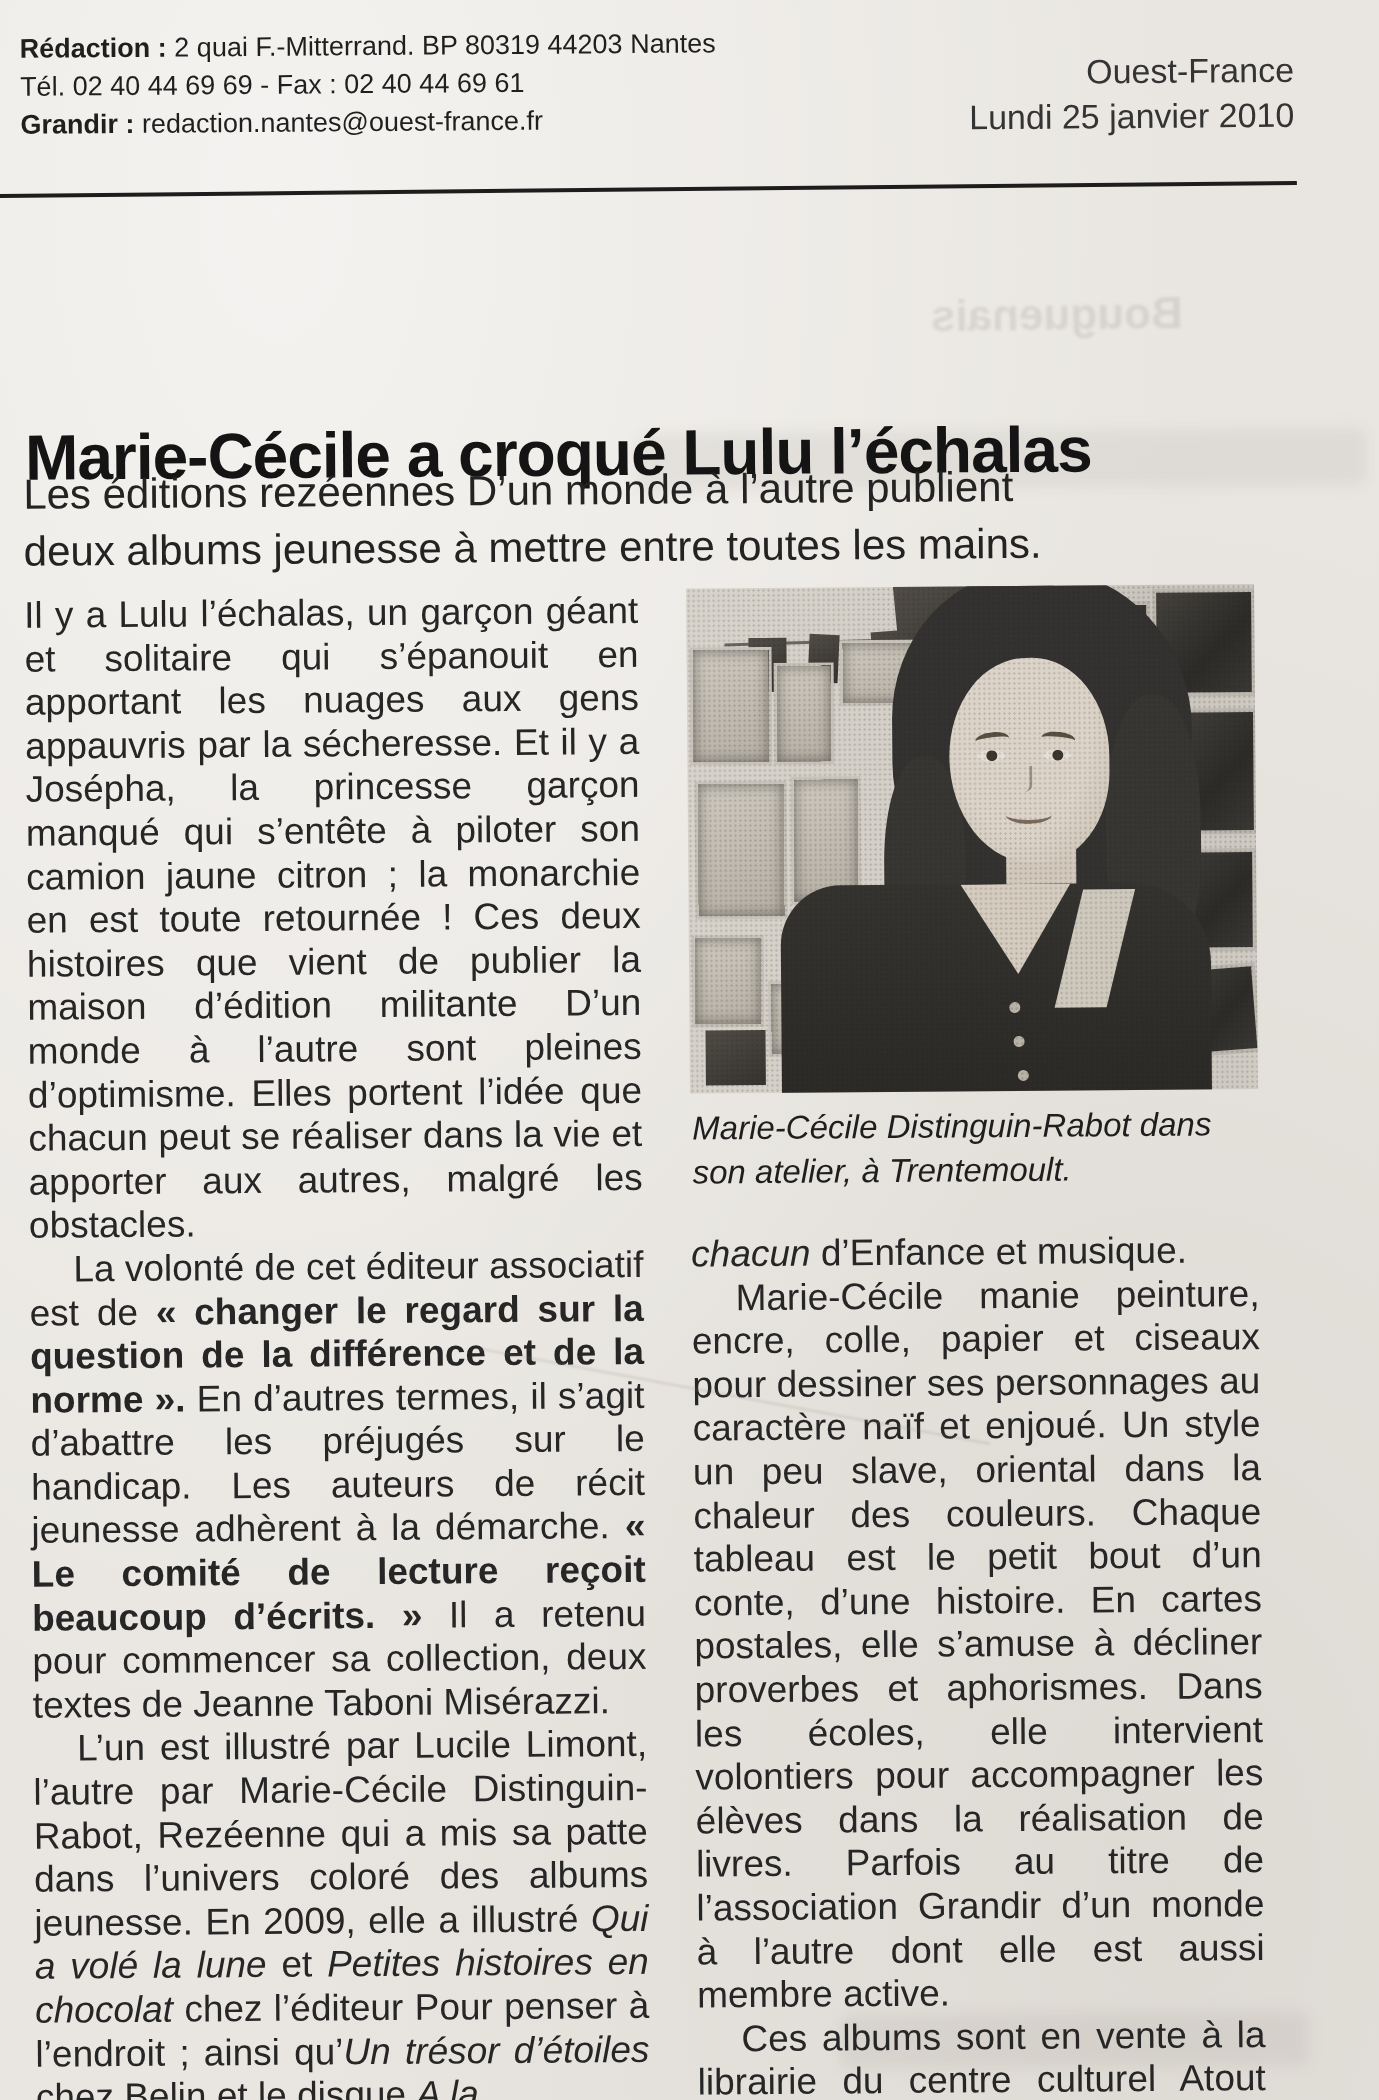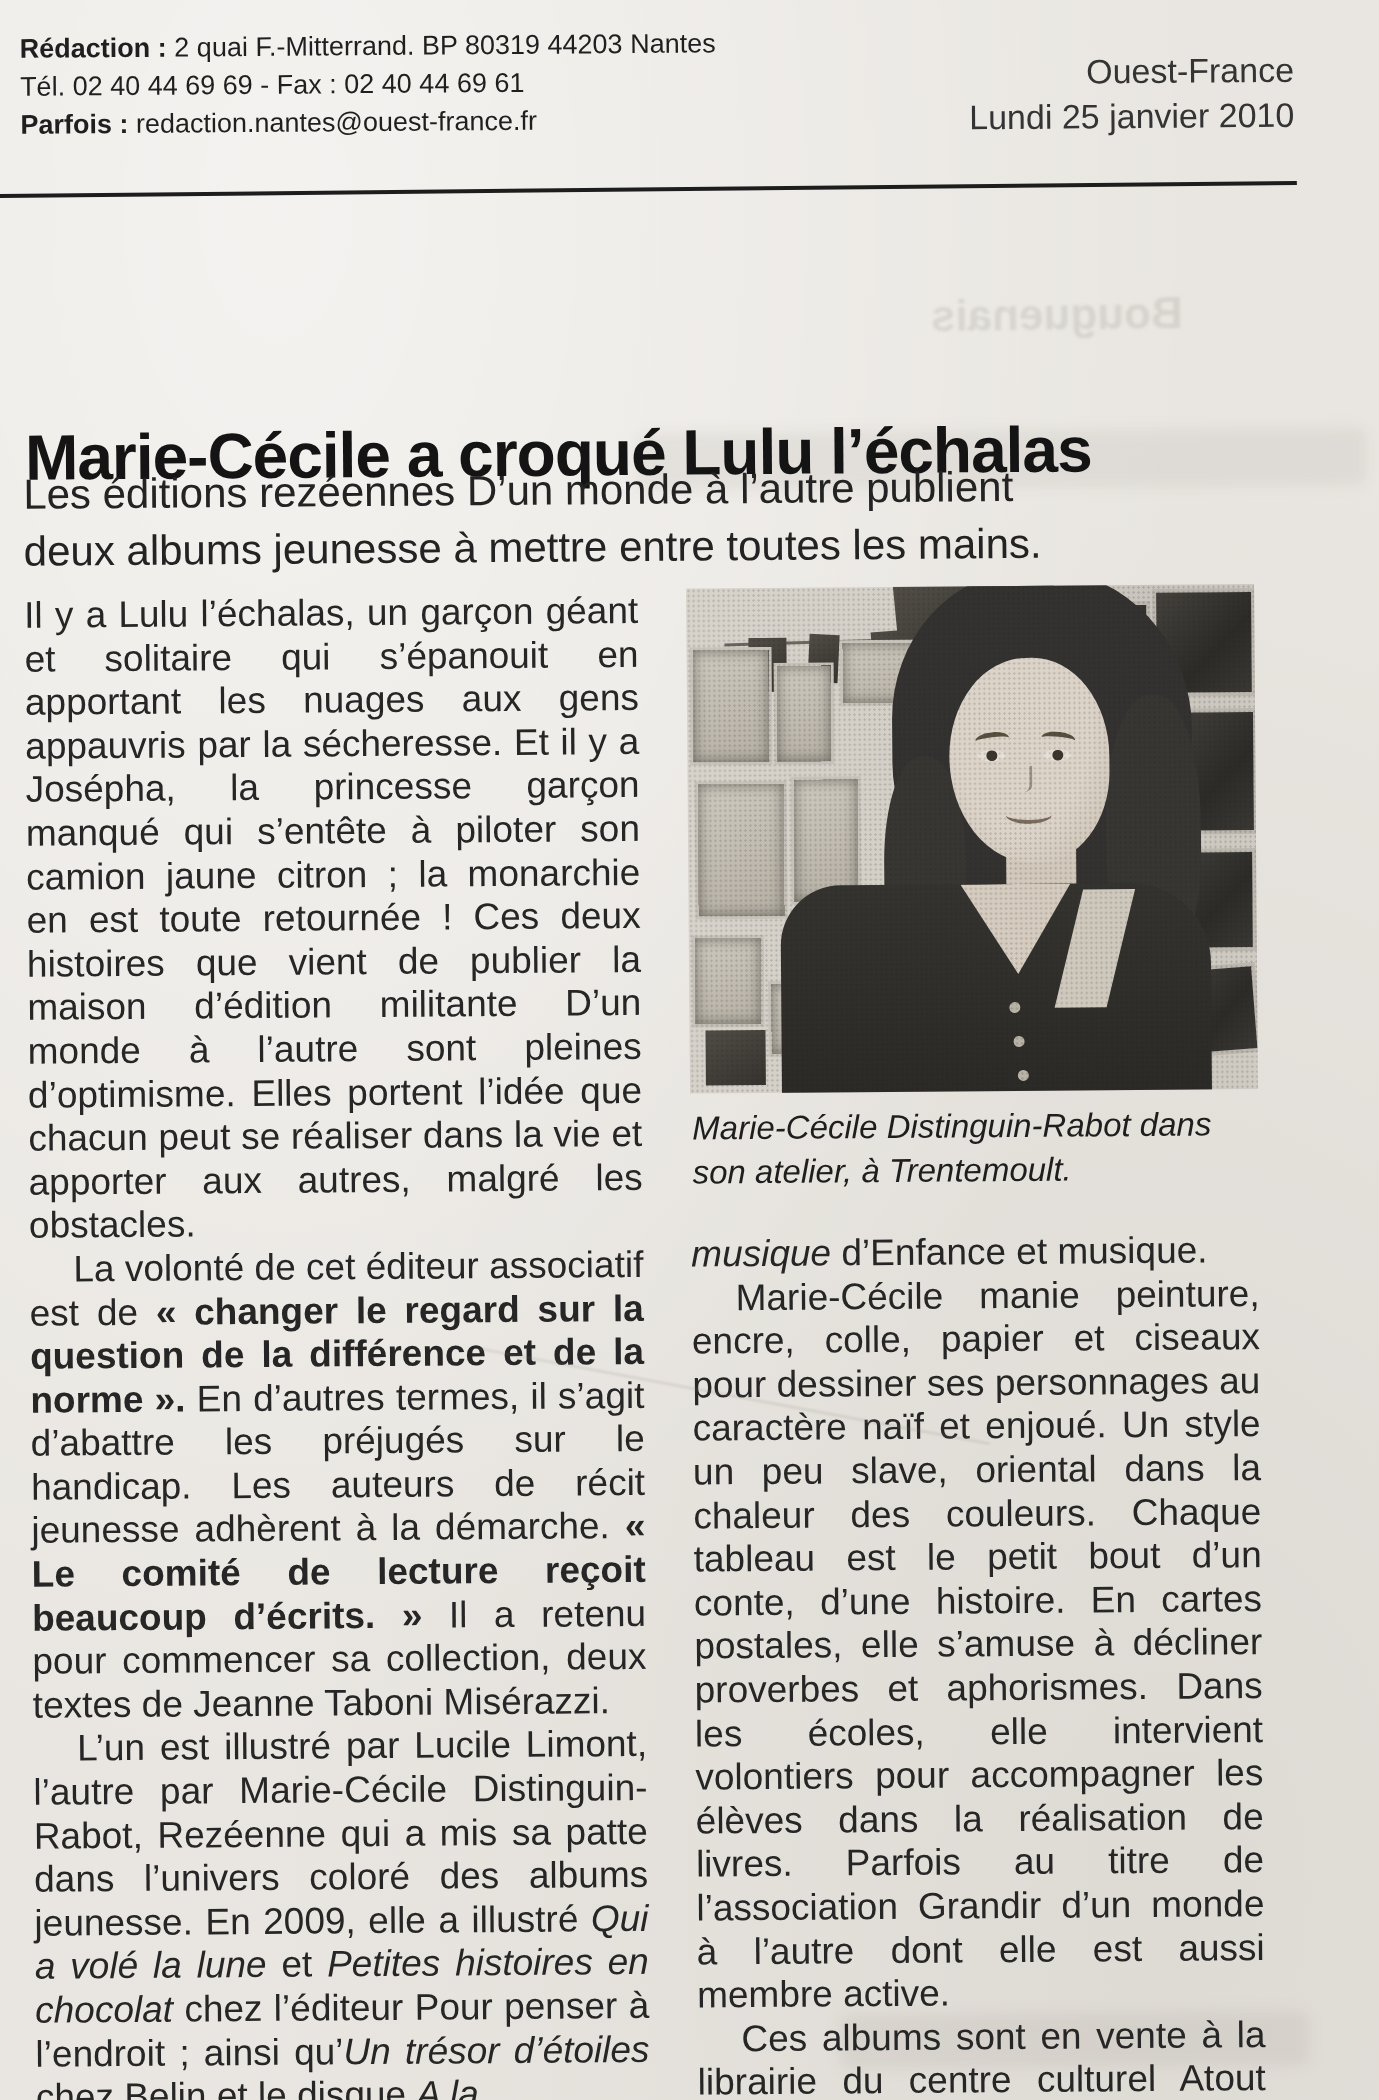--- a/index.html
+++ b/index.html
@@ -75,21 +75,21 @@
           background:rgba(135,125,110,0.22);transform:rotate(11deg);filter:blur(1px);}
 </style>
 </head>
 <body>
 
 <div class="tilt">
 
   <div class="hdr-left">
     <div><span class="lbl">Rédaction :</span><span> 2 quai F.-Mitterrand. BP 80319 44203 Nantes</span></div>
     <div>Tél. 02 40 44 69 69 - Fax : 02 40 44 69 61</div>
-    <div><span class="lbl">Parfois :</span><span> redaction.nantes@ouest-france.fr</span></div>
+    <div><span class="lbl">Grandir :</span><span> redaction.nantes@ouest-france.fr</span></div>
   </div>
 
   <div class="hdr-right">
     <div>Ouest-France</div>
     <div>Lundi 25 janvier 2010</div>
   </div>
 
   <div class="rule"></div>
 
   <div class="ghost-word" style="left:935px;top:292px;font-size:44px;">Bouguenais</div>
@@ -154,20 +154,20 @@
       <div class="collar" style="left:288px;top:6px;width:52px;height:118px;"></div>
       <div class="btn-dot" style="left:228px;top:118px;"></div>
       <div class="btn-dot" style="left:232px;top:152px;"></div>
       <div class="btn-dot" style="left:236px;top:186px;"></div>
     </div>
   </div>
 
   <div class="caption">Marie-Cécile Distinguin-Rabot dans son atelier, à Trentemoult.</div>
 
   <div class="col col-right">
-    <p class="para first"><span class="run-i">musique</span><span> d’Enfance et musique.</span></p>
+    <p class="para first"><span class="run-i">chacun</span><span> d’Enfance et musique.</span></p>
     <p class="para"><span>Marie-Cécile manie peinture, encre, colle, papier et ciseaux pour dessiner ses personnages au caractère naïf et enjoué. Un style un peu slave, oriental dans la chaleur des couleurs. Chaque tableau est le petit bout d’un conte, d’une histoire. En cartes postales, elle s’amuse à décliner proverbes et aphorismes. Dans les écoles, elle intervient volontiers pour accompagner les élèves dans la réalisation de livres. Parfois au titre de l’association Grandir d’un monde à l’autre dont elle est aussi membre active.</span></p>
     <p class="para"><span>Ces albums sont en vente à la librairie du centre culturel Atout sud, tarif : 8,70 €.</span></p>
   </div>
 
   <div class="crease"></div>
 
 </div>
 
 </body></html>

